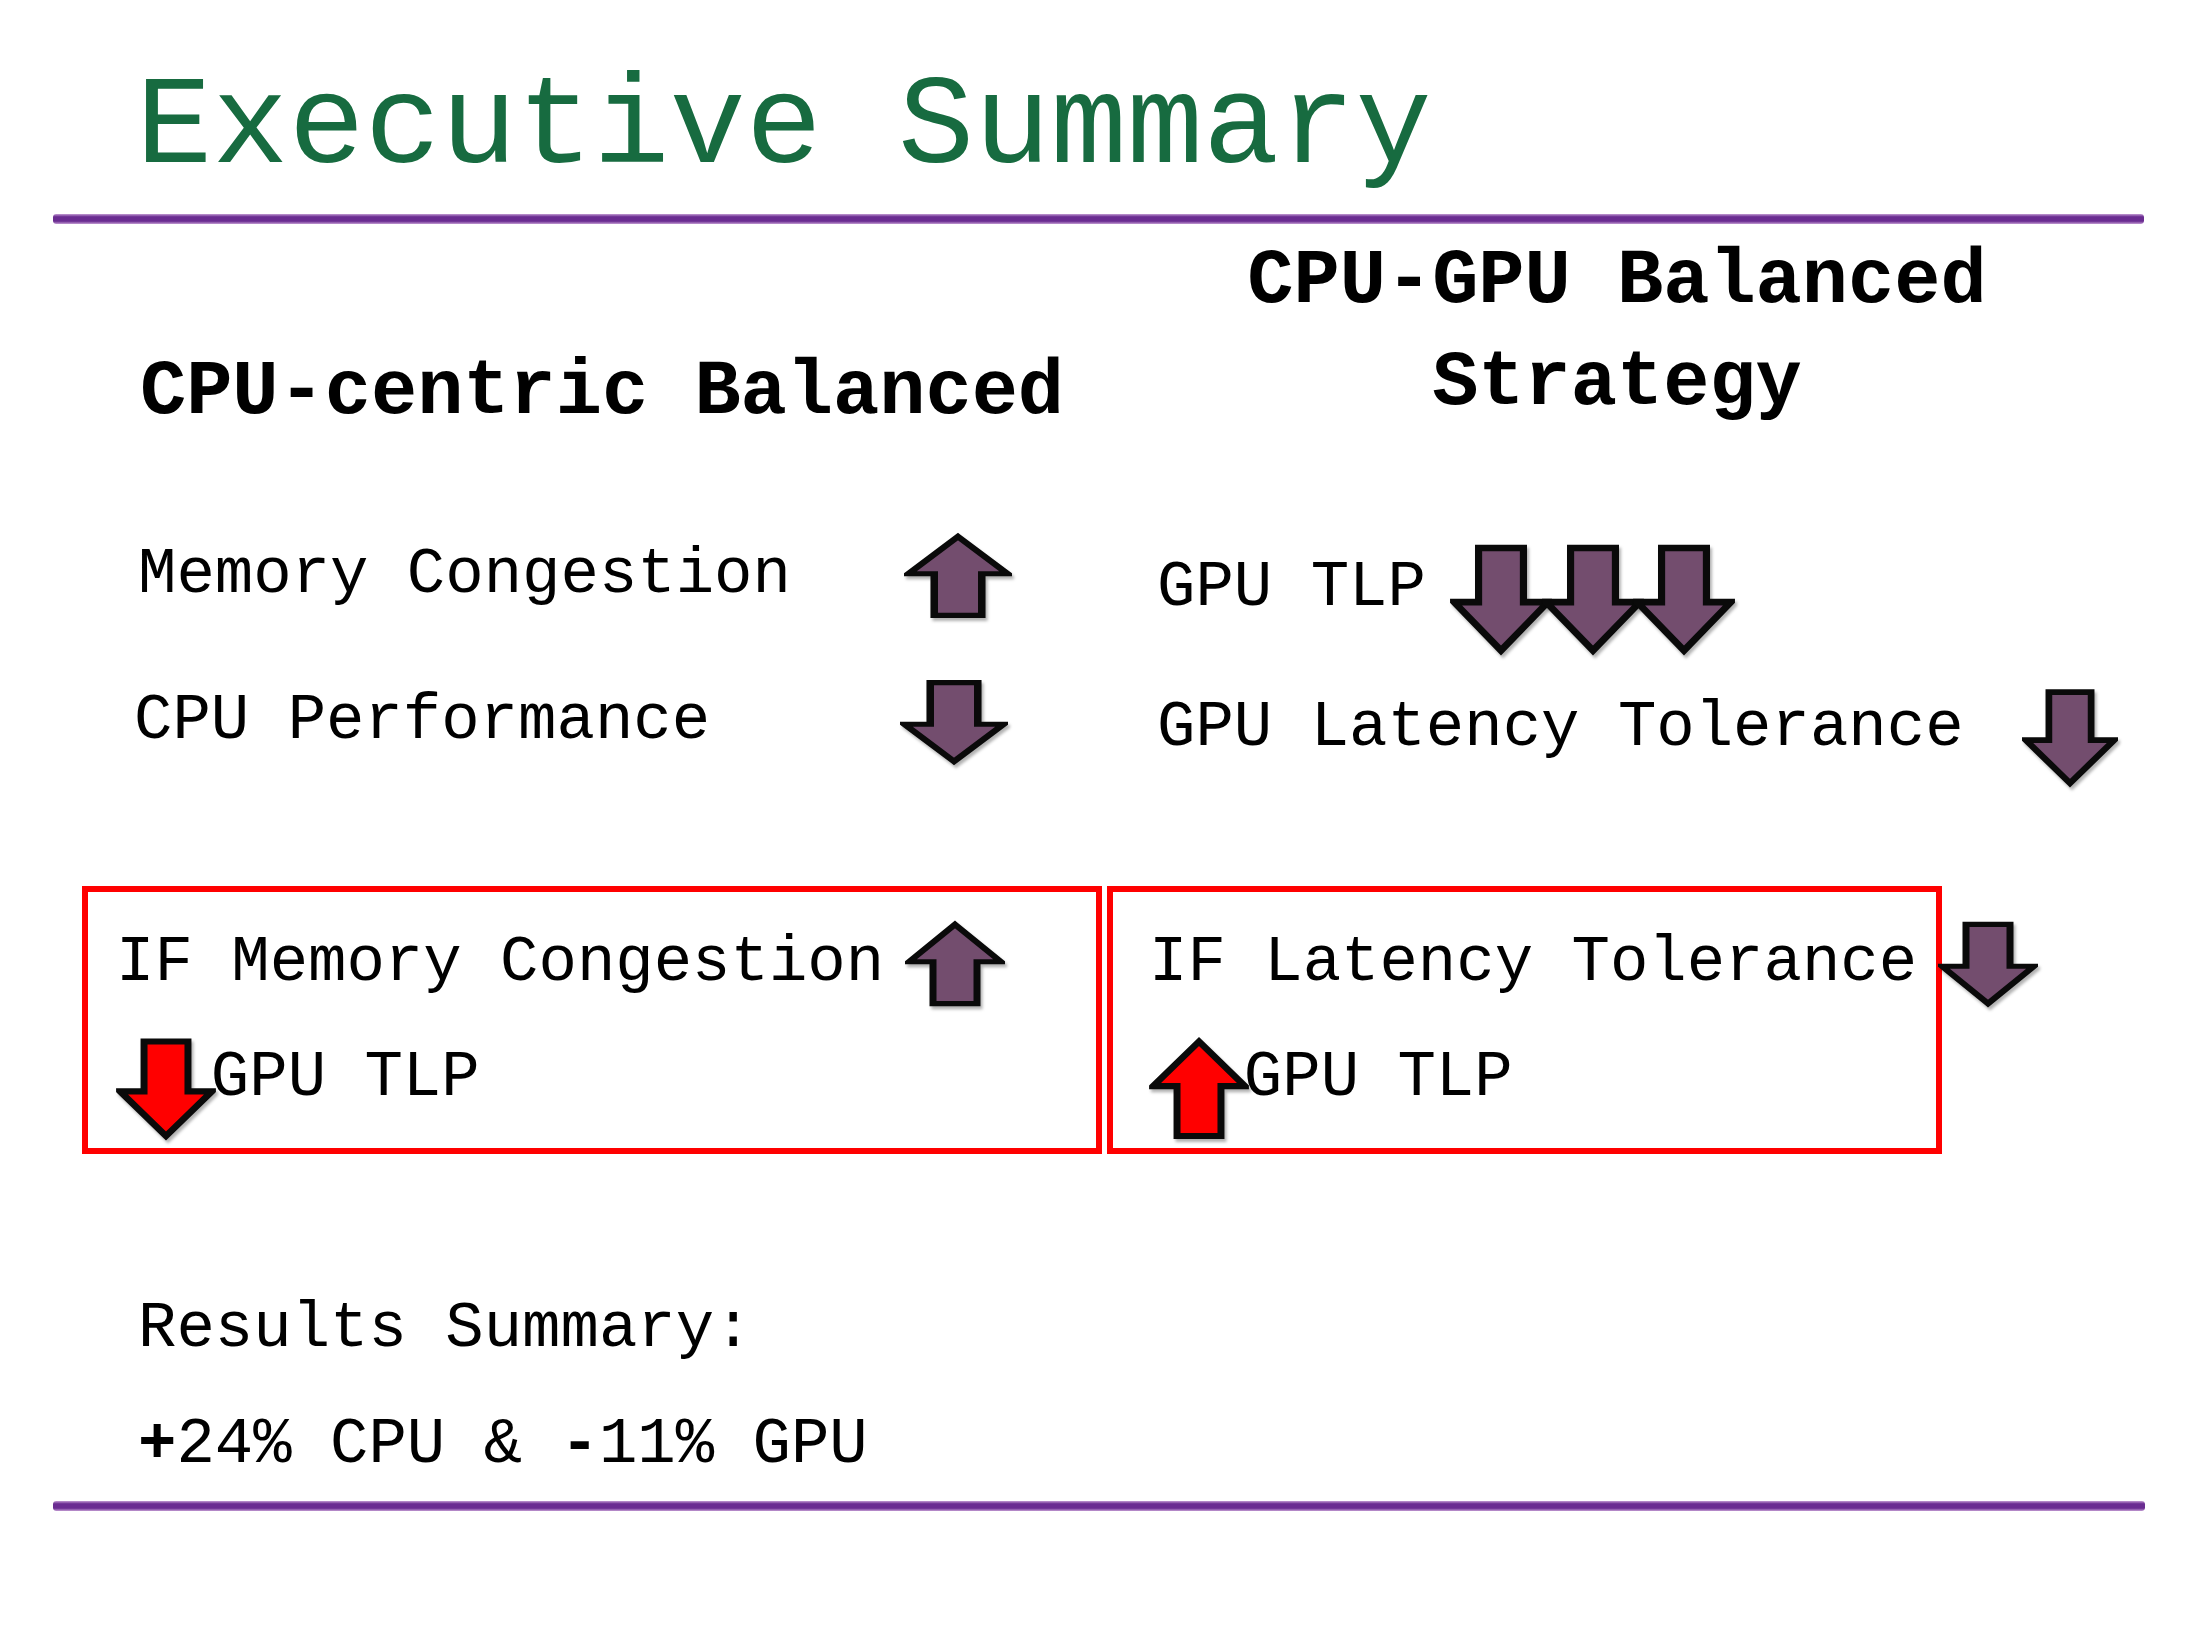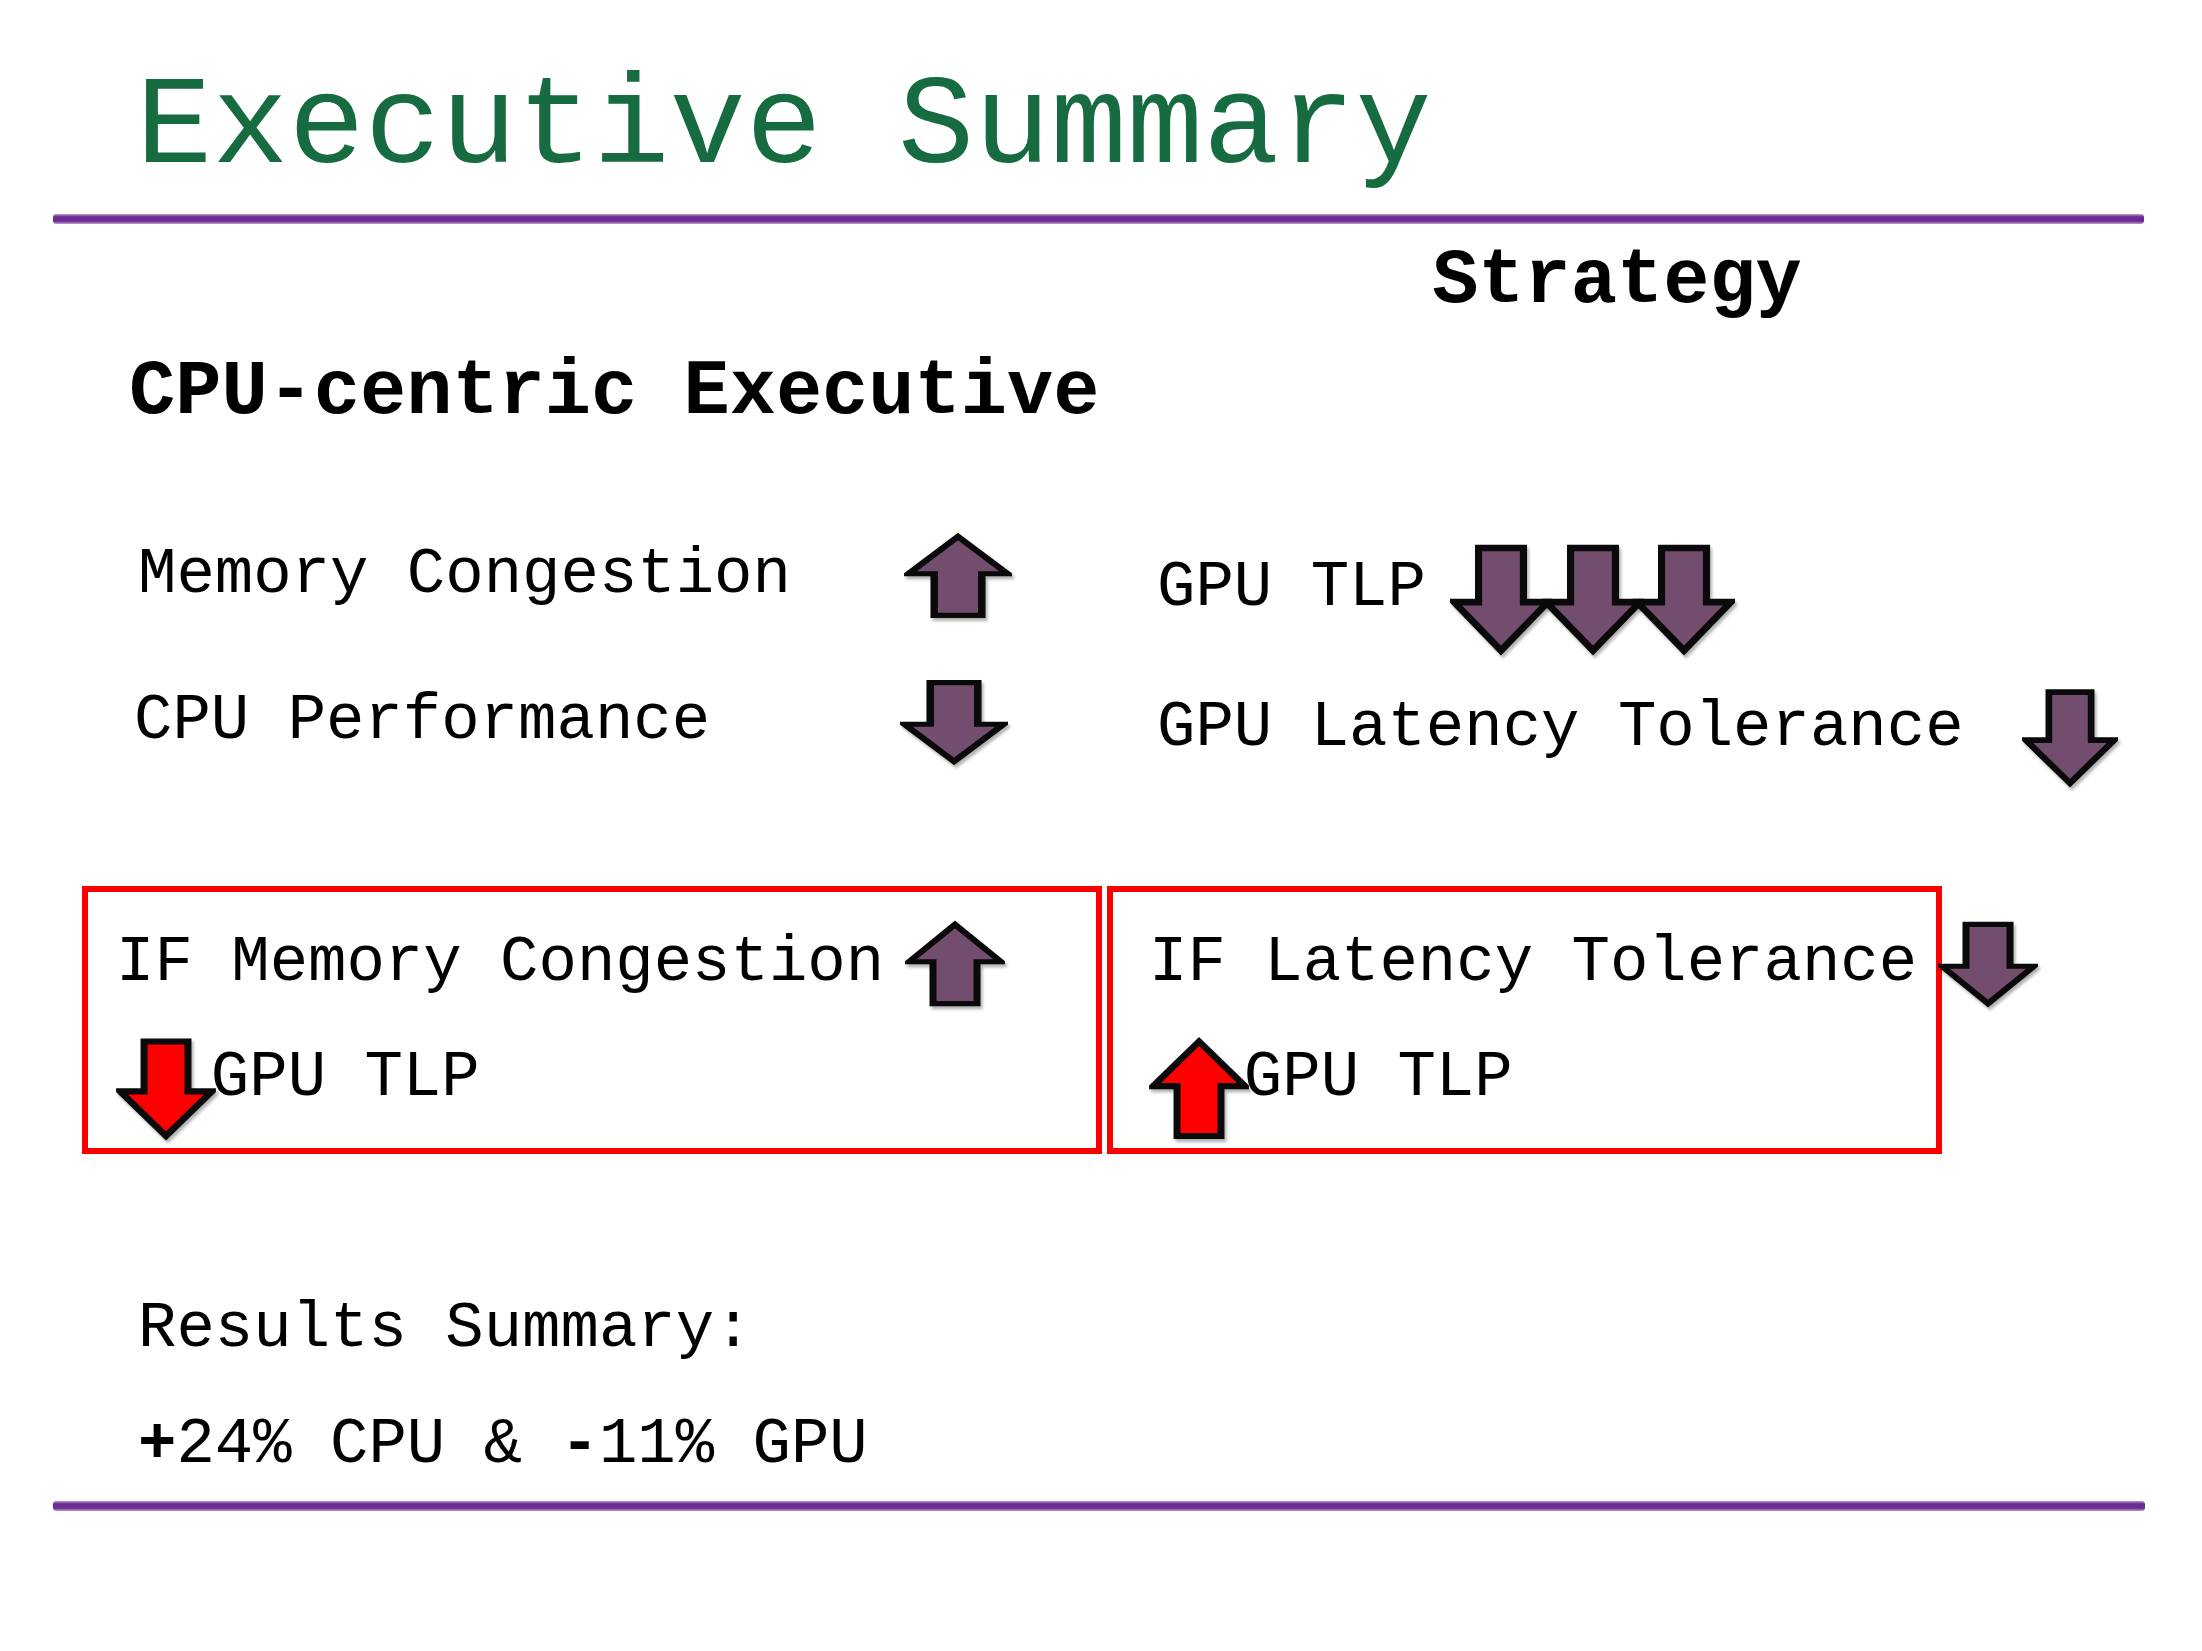--- a/index.html
+++ b/index.html
@@ -107,23 +107,24 @@
       <path d="M50 114 L4 63 L28 63 L28 6 L72 6 L72 63 L96 63 Z" fill="currentColor" stroke="#0a0a0a" stroke-width="7" stroke-linejoin="miter"></path>
     </symbol>
   </defs>
 </svg>
 
 <div class="slide">
 
   <div class="abs slide-title">Executive Summary</div>
   <div class="abs rule rule-top"></div>
 
-  <div class="abs col-header col-header-left">CPU-centric Executive</div>
+  <div class="abs col-header col-header-left">CPU-centric Balanced</div>
 
   <div class="abs col-header col-header-right">
+    <div>CPU-GPU Balanced</div>
     <div>Strategy</div>
   </div>
 
   <div class="abs row row-l1">
     <span class="body-text fixed-label">Memory Congestion</span>
     <span class="arrow-wrap">
       <svg class="arrow purple shadow a-left" viewBox="0 0 126 102" width="108" height="88">
           <use href="#blk-arrow-up"></use>
         </svg>
     </span>

